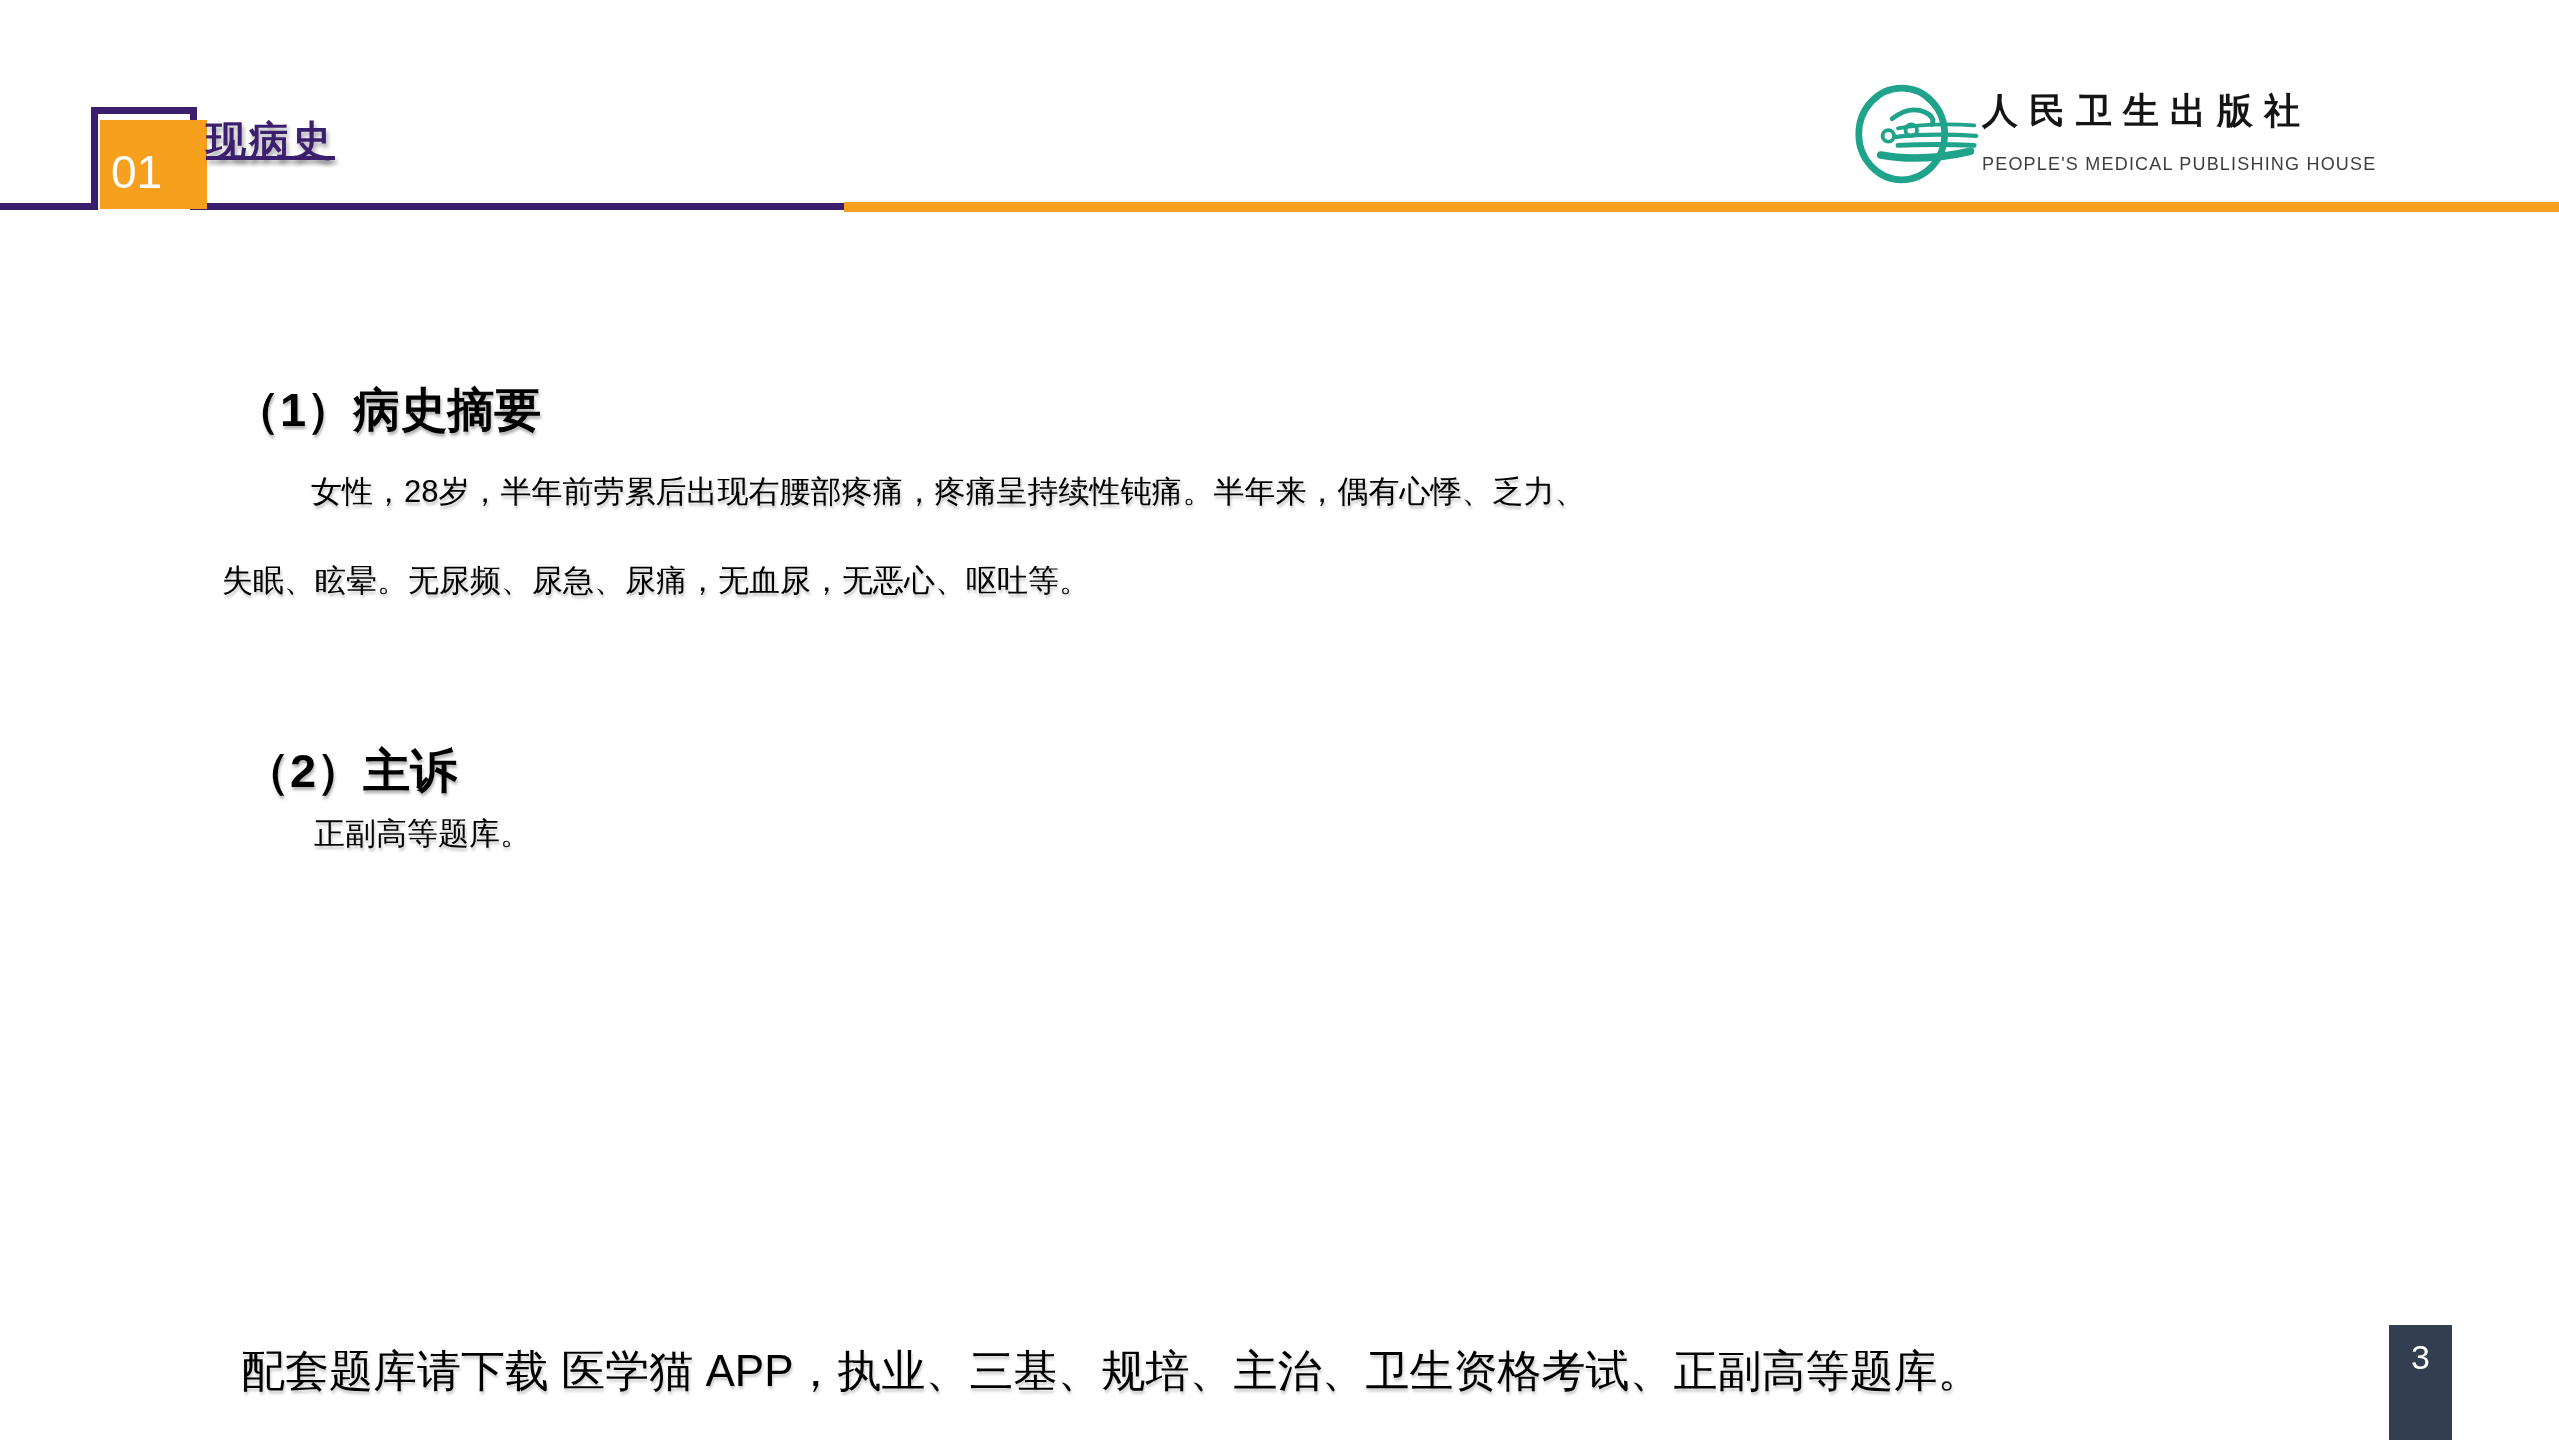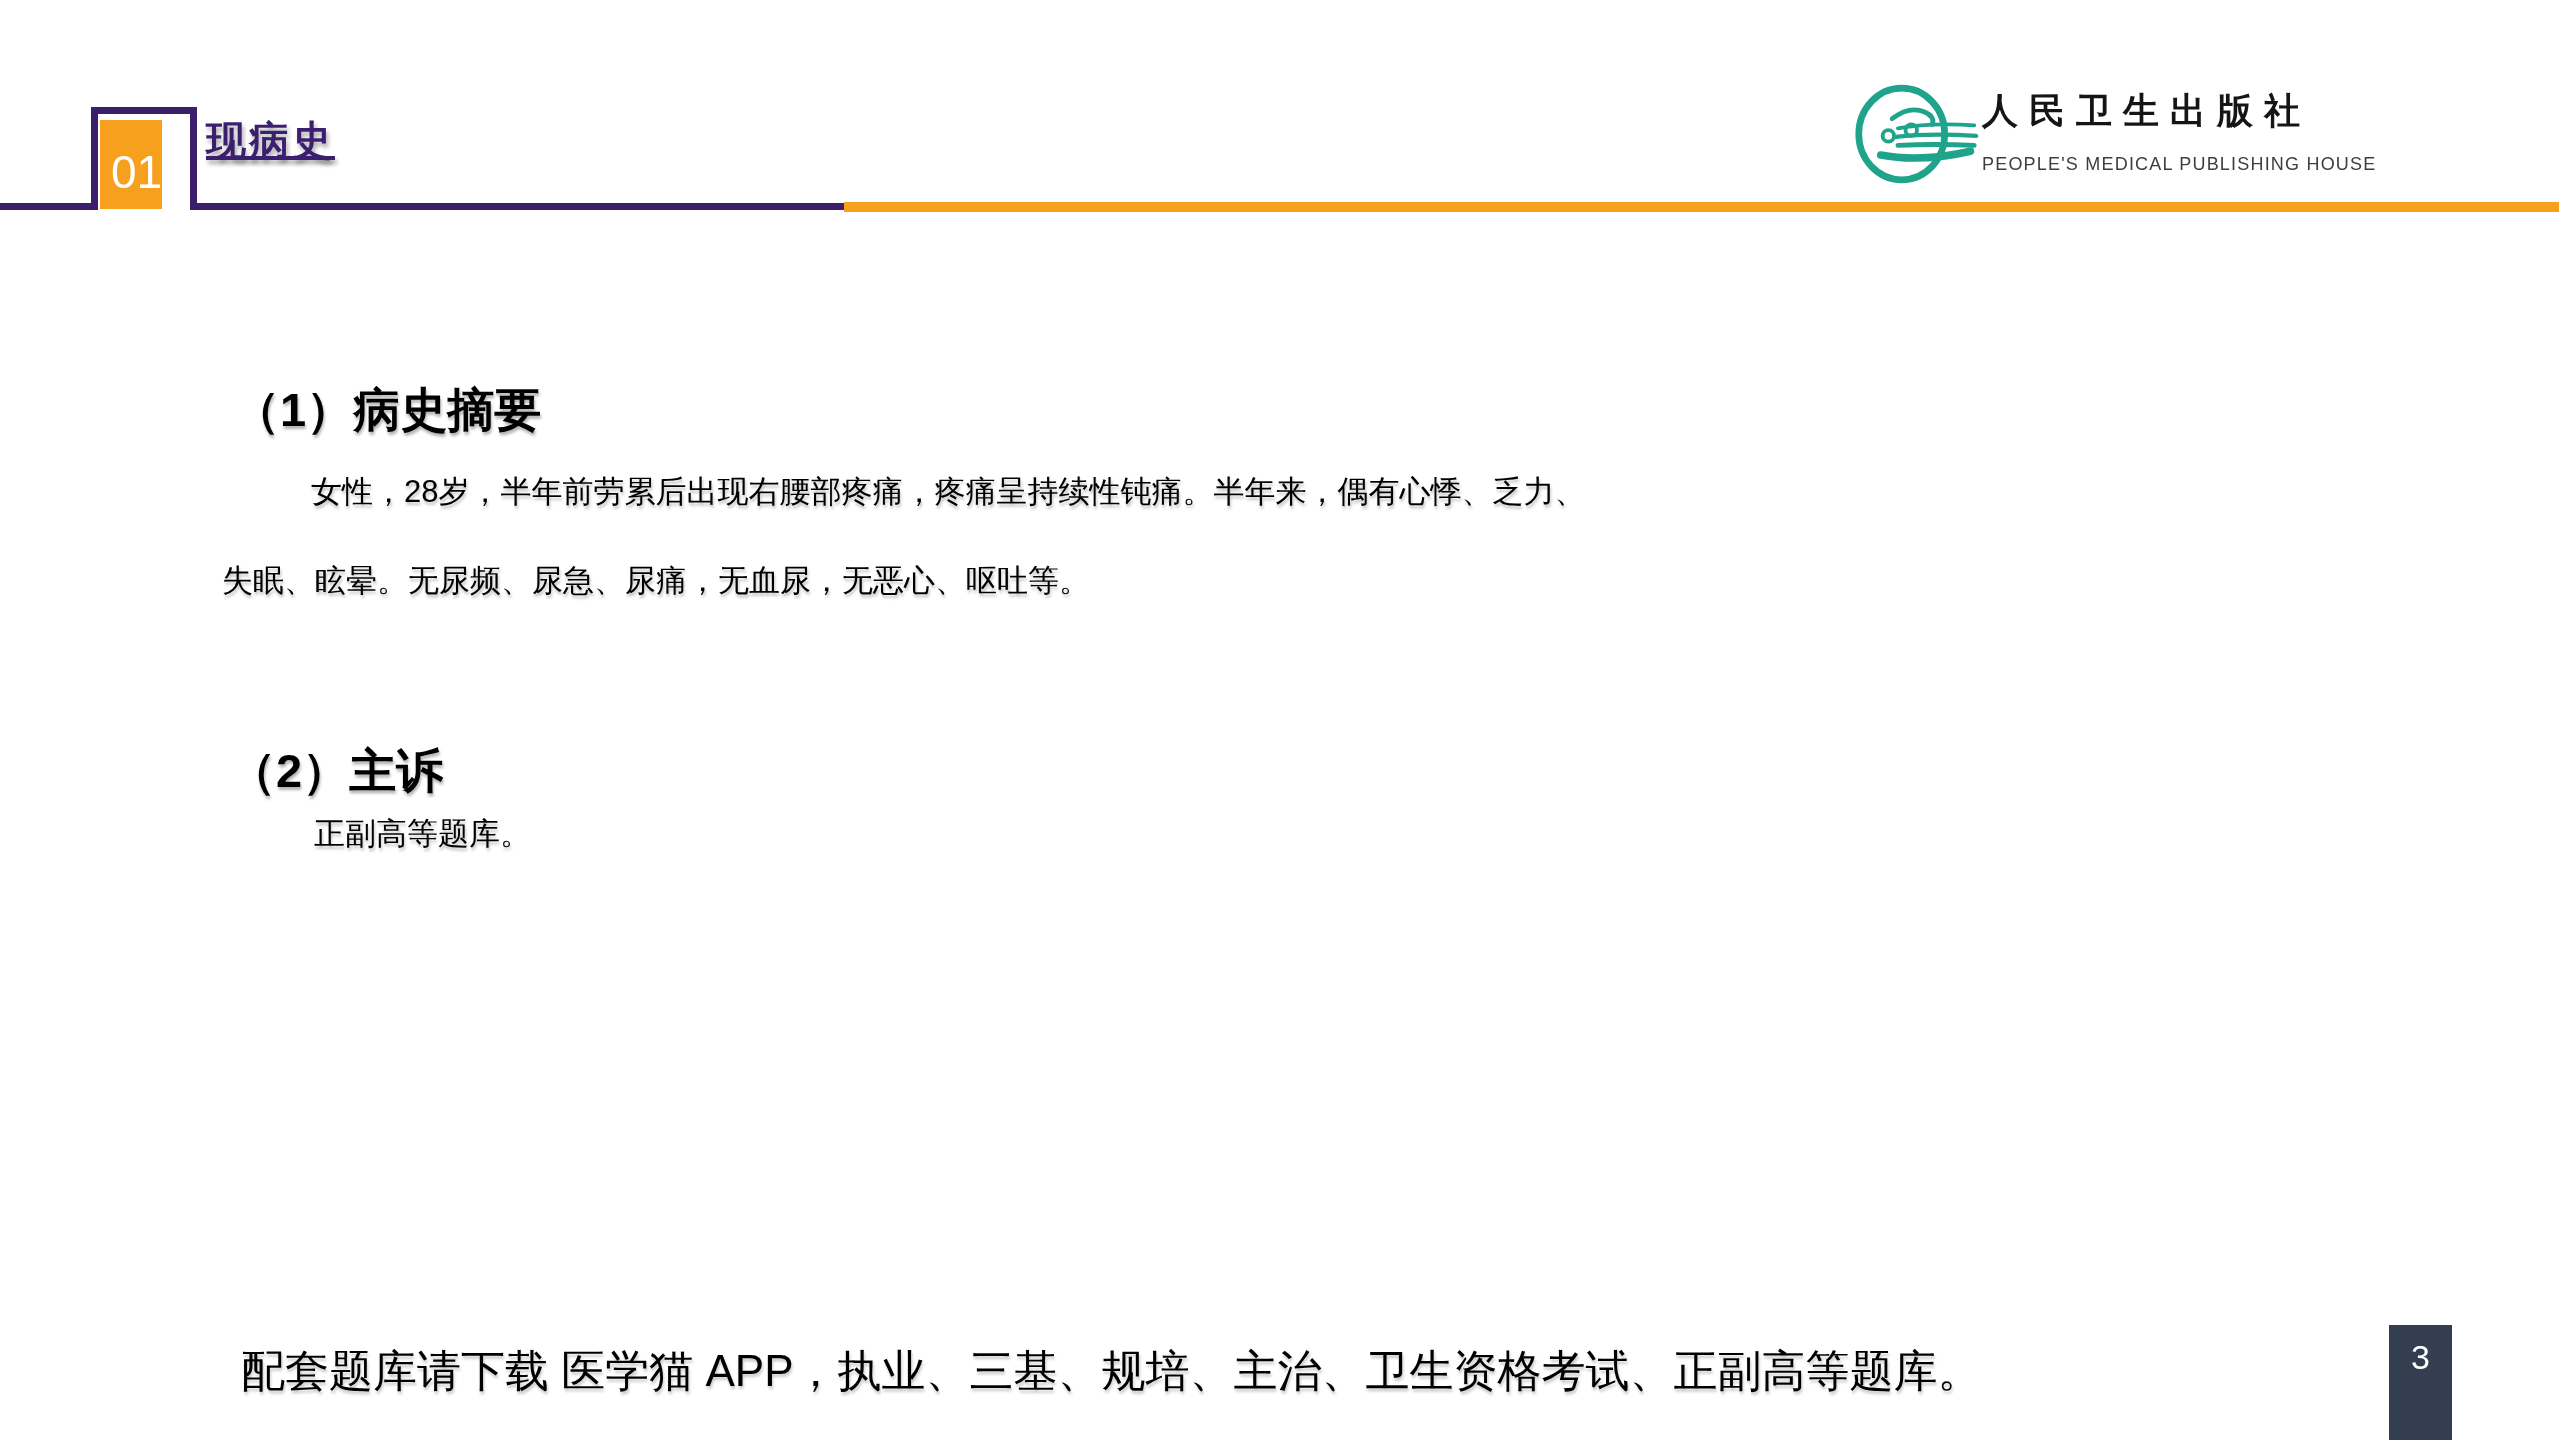--- a/index.html
+++ b/index.html
@@ -13,21 +13,21 @@
   
   .rule{position:absolute;}
   .rule-purple{left:0;top:203px;width:844px;height:7px;background:#3C1E6E;}
   .rule-orange{left:844px;top:202px;width:1715px;height:10px;background:#F7A01D;}
   .badge{
     position:absolute;left:91px;top:107px;width:106px;height:103px;
     box-sizing:border-box;background:#ffffff;
     border:7px solid #3C1E6E;border-bottom:none;
   }
   .badge-orange{
-    position:absolute;left:100px;top:120px;width:62px;height:89px;
+    position:absolute;left:100px;top:120px;width:107px;height:89px;
     background:#F7A01D;
     display:flex;align-items:flex-end;
     padding:0 0 14px 11px;box-sizing:border-box;
   }
   .badge-orange .num{
     color:#ffffff;font-size:46px;font-weight:400;line-height:1;
   }
   .slide-title{
     position:absolute;left:206px;top:116px;
     font-size:40px;font-weight:800;line-height:1.2;
@@ -56,21 +56,21 @@
     text-shadow:1px 3px 3px rgba(0,0,0,.30);
     margin-top:8px;
   }
   .bodytxt{
     font-size:31px;font-weight:400;
     text-shadow:1px 3px 3px rgba(0,0,0,.25);
   }
   .h1{left:233px;top:374px;}
   .p1a{left:311px;top:473px;}
   .p1b{left:222px;top:562px;}
-  .h2{left:229px;top:735px;}
+  .h2{left:243px;top:735px;}
   .p2{left:314px;top:815px;}
   
   .footer-note{
     position:absolute;left:241px;top:1345px;
     font-size:44px;line-height:1.2;color:#000;white-space:nowrap;
     text-shadow:1px 3px 3px rgba(0,0,0,.22);
   }
   .footer-note .hl{color:#000000;}
   .page-box{
     position:absolute;left:2389px;top:1325px;width:63px;height:115px;

